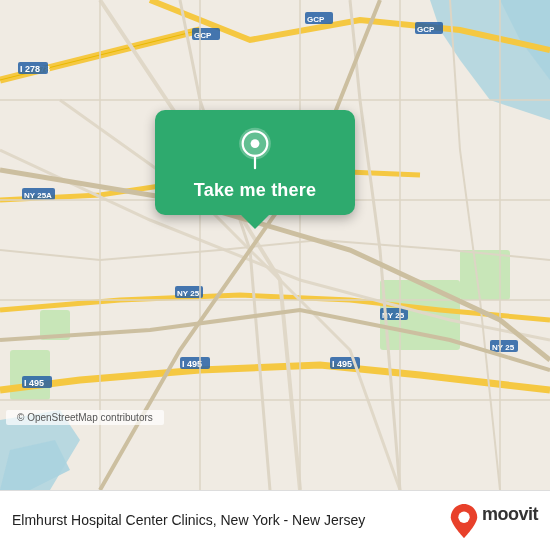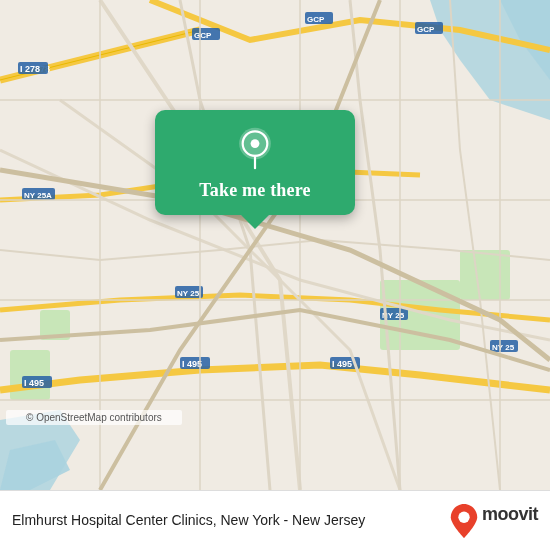--- a/index.html
+++ b/index.html
@@ -61,42 +61,41 @@
       height: 44px;
       margin-bottom: 10px;
     }
 
     .take-me-there-text {
       color: white;
       font-size: 18px;
       font-weight: 600;
       text-align: center;
       letter-spacing: 0.2px;
-      font-family: Liberation Serif, serif;
     }
 
     
     #bottom-bar {
       width: 550px;
       height: 60px;
       background: white;
       display: flex;
       align-items: center;
       padding: 16px 12px;
       border-top: 1px solid #ddd;
     }
 
     #copyright-text {
       font-size: 10px;
       color: #555;
       position: absolute;
       bottom: 65px;
       left: 6px;
       background: rgba(255,255,255,0.7);
-      padding: 2px 20px;
+      padding: 2px 11px;
       border-radius: 2px;
     }
 
     #location-name {
       font-size: 14px;
       color: #222;
       font-weight: 500;
       flex: 1;
       line-height: 1.3;
     }

